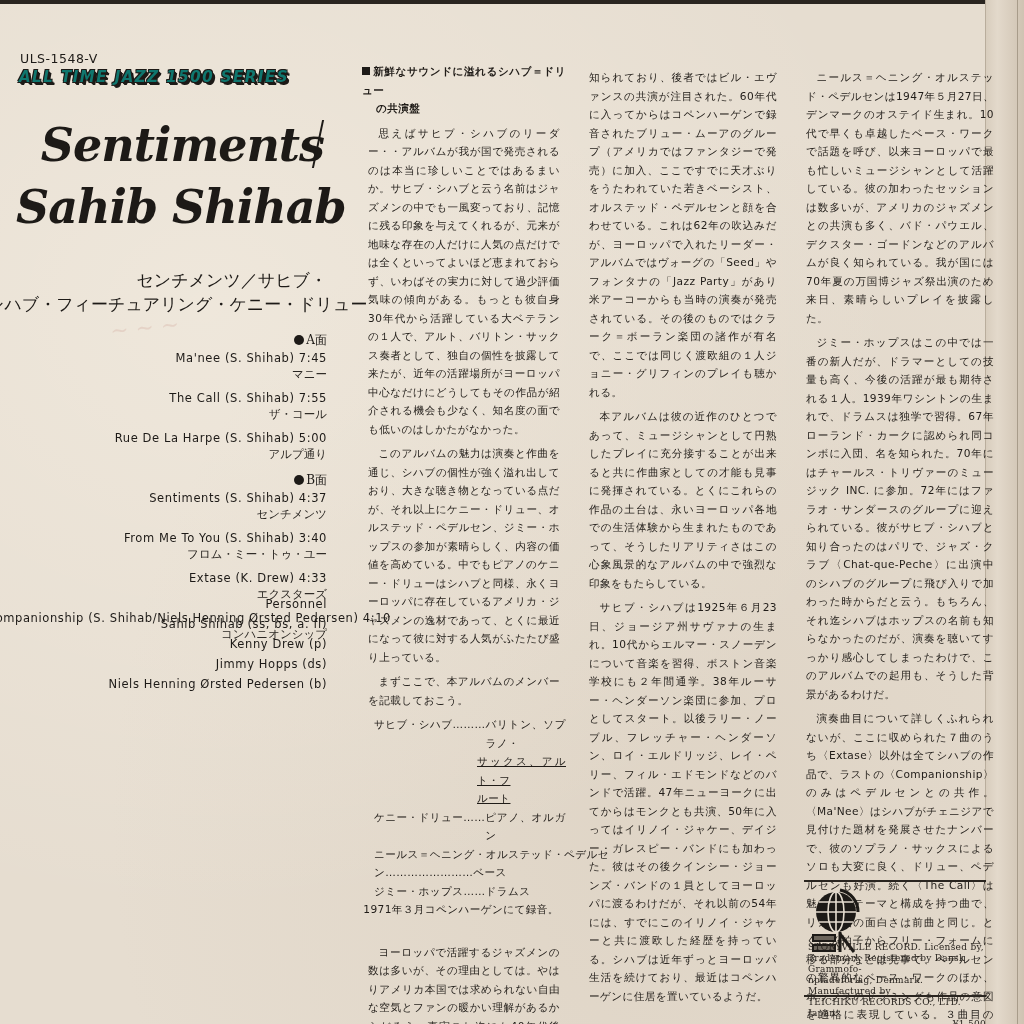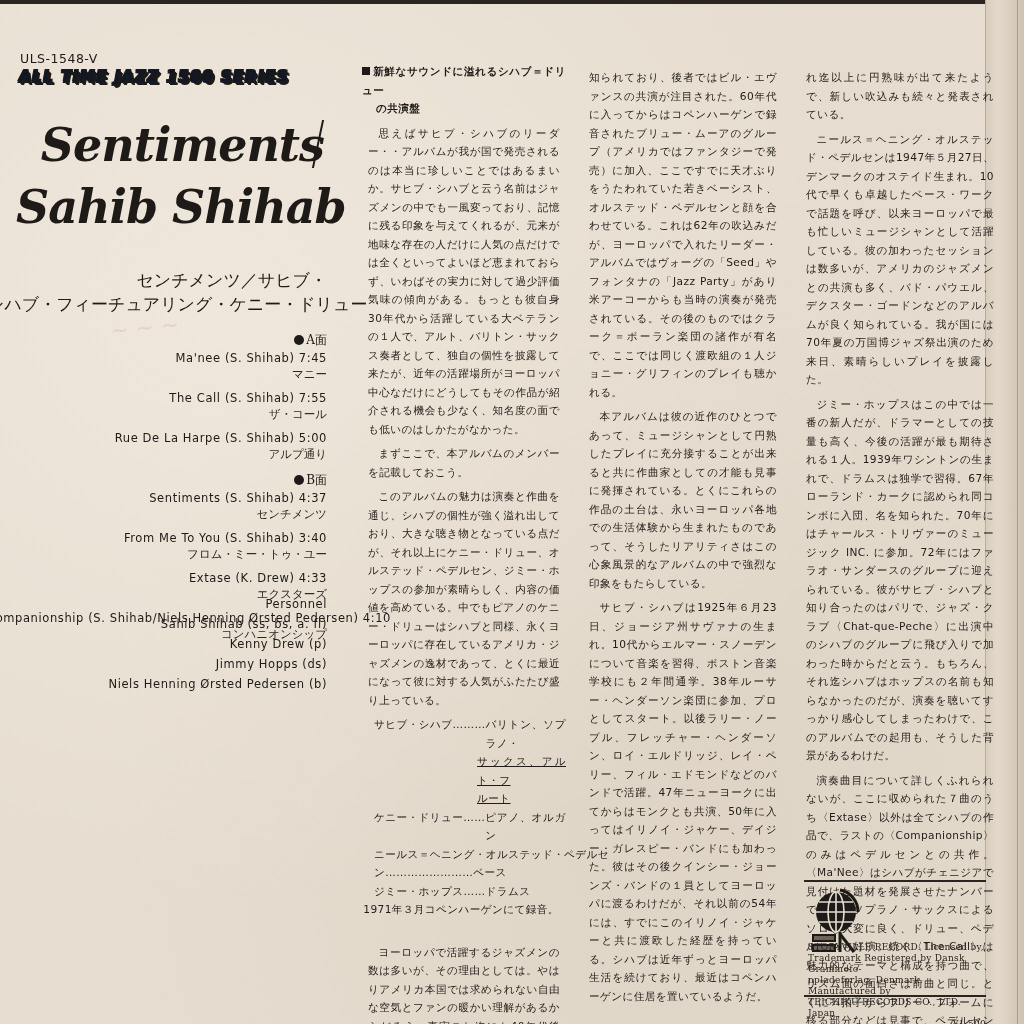--- a/index.html
+++ b/index.html
@@ -14,21 +14,21 @@
   }
   .edge-top { position: absolute; left: 0; top: 0; width: 1024px; height: 4px; background: #2a2520; }
   .edge-right { position: absolute; right: 0; top: 0; width: 38px; height: 1024px;
     background: linear-gradient(to right, #d8cdbd 0%, #e3d9cb 30%, #cfc3b2 100%);
     border-left: 1px solid #b9ad9c; }
   .edge-right-inner { position: absolute; right: 6px; top: 0; width: 1px; height: 1024px; background: #a89c8a; }
 
   
   .catalog { position: absolute; left: 20px; top: 51px; font-family: "DejaVu Sans", sans-serif; font-size: 12.5px; letter-spacing: 0.5px; }
   .series { position: absolute; left: 19px; top: 68px; font-family: "DejaVu Sans", sans-serif; font-weight: bold; font-style: italic;
-    font-size: 15px; letter-spacing: 1.5px; color: #0f172a;
+    font-size: 15px; letter-spacing: 1.5px; color: #0f766e;
     text-shadow: 1px 1px 0 #1d1a17, -1px -1px 0 #1d1a17, 1px -1px 0 #1d1a17, -1px 1px 0 #1d1a17, 2px 2px 0 #1d1a17, 3px 3px 0 #1d1a17; }
   .title1 { position: absolute; right: 700px; top: 118px; font-family: "DejaVu Serif", serif; font-weight: bold; font-style: italic; font-size: 46px; letter-spacing: -1px; white-space: nowrap; }
   .title-slash { position: absolute; left: 317px; top: 120px; width: 2px; height: 48px; background: #1d1a17; transform: skewX(-12deg); }
   .title2 { position: absolute; left: 16px; top: 180px; font-family: "DejaVu Serif", serif; font-weight: bold; font-style: italic; font-size: 46px; letter-spacing: -1px; white-space: nowrap; }
 
   .jp-title { position: absolute; right: 697px; width: 340px; text-align: right; font-size: 17px; line-height: 24px; white-space: nowrap; }
   .jp-title.l1 { top: 268px; }
   .jp-title.l2 { top: 292px; }
 
   .tracklist { position: absolute; right: 697px; top: 330px; width: 340px; text-align: right; font-size: 11.5px; }
@@ -127,22 +127,22 @@
   <div>Sahib Shihab (ss, bs, a. fl)</div>
   <div>Kenny Drew (p)</div>
   <div>Jimmy Hopps (ds)</div>
   <div>Niels Henning Ørsted Pedersen (b)</div>
 </div>
 
 <div class="col c1">
   <div class="heading"><span class="sq"></span><span>新鮮なサウンドに溢れるシハブ＝ドリュー</span></div>
   <div class="heading2">の共演盤</div>
   <p>思えばサヒブ・シハブのリーダー・・アルバムが我が国で発売されるのは本当に珍しいことではあるまいか。サヒブ・シハブと云う名前はジャズメンの中でも一風変っており、記憶に残る印象を与えてくれるが、元来が地味な存在の人だけに人気の点だけでは全くといってよいほど恵まれておらず、いわばその実力に対して過少評価気味の傾向がある。もっとも彼自身30年代から活躍している大ベテランの１人で、アルト、バリトン・サックス奏者として、独自の個性を披露して来たが、近年の活躍場所がヨーロッパ中心なだけにどうしてもその作品が紹介される機会も少なく、知名度の面でも低いのはしかたがなかった。</p>
+  <p>このアルバムの魅力は演奏と作曲を通じ、シハブの個性が強く溢れ出しており、大きな聴き物となっている点だが、それ以上にケニー・ドリュー、オルステッド・ペデルセン、ジミー・ホップスの参加が素晴らしく、内容の価値を高めている。中でもピアノのケニー・ドリューはシハブと同様、永くヨーロッパに存在しているアメリカ・ジャズメンの逸材であって、とくに最近になって彼に対する人気がふたたび盛り上っている。</p>
   <p>まずここで、本アルバムのメンバーを記載しておこう。</p>
-  <p>このアルバムの魅力は演奏と作曲を通じ、シハブの個性が強く溢れ出しており、大きな聴き物となっている点だが、それ以上にケニー・ドリュー、オルステッド・ペデルセン、ジミー・ホップスの参加が素晴らしく、内容の価値を高めている。中でもピアノのケニー・ドリューはシハブと同様、永くヨーロッパに存在しているアメリカ・ジャズメンの逸材であって、とくに最近になって彼に対する人気がふたたび盛り上っている。</p>
   <div class="member">
       <span class="n">サヒブ・シハブ………</span>
       <span class="i">バリトン、ソプラノ・</span>
     </div>
   <div class="member-cont">サックス、アルト・フ</div>
   <div class="member-cont">ルート</div>
   <div class="member">
       <span class="n">ケニー・ドリュー……</span>
       <span class="i">ピアノ、オルガン</span>
     </div>
@@ -164,21 +164,20 @@
 </div>
 
 <div class="col c2">
   <p class="noindent">知られており、後者ではビル・エヴァンスの共演が注目された。60年代に入ってからはコペンハーゲンで録音されたブリュー・ムーアのグループ（アメリカではファンタジーで発売）に加入、ここですでに天才ぶりをうたわれていた若きベーシスト、オルステッド・ペデルセンと顔を合わせている。これは62年の吹込みだが、ヨーロッパで入れたリーダー・アルバムではヴォーグの「Seed」やフォンタナの「Jazz Party」があり米アーコーからも当時の演奏が発売されている。その後のものではクラーク＝ボーラン楽団の諸作が有名で、ここでは同じく渡欧組の１人ジョニー・グリフィンのプレイも聴かれる。</p>
   <p>本アルバムは彼の近作のひとつであって、ミュージシャンとして円熟したプレイに充分接することが出来ると共に作曲家としての才能も見事に発揮されている。とくにこれらの作品の土台は、永いヨーロッパ各地での生活体験から生まれたものであって、そうしたリアリティさはこの心象風景的なアルバムの中で強烈な印象をもたらしている。</p>
   <p>サヒブ・シハブは1925年６月23日、ジョージア州サヴァナの生まれ。10代からエルマー・スノーデンについて音楽を習得、ボストン音楽学校にも２年間通学。38年ルーサー・ヘンダーソン楽団に参加、プロとしてスタート。以後ラリー・ノーブル、フレッチャー・ヘンダーソン、ロイ・エルドリッジ、レイ・ペリー、フィル・エドモンドなどのバンドで活躍。47年ニューヨークに出てからはモンクとも共演、50年に入ってはイリノイ・ジャケー、デイジー・ガレスピー・バンドにも加わった。彼はその後クインシー・ジョーンズ・バンドの１員としてヨーロッパに渡るわけだが、それ以前の54年には、すでにこのイリノイ・ジャケーと共に渡欧した経歴を持っている。シハブは近年ずっとヨーロッパ生活を続けており、最近はコペンハーゲンに住居を置いているようだ。</p>
 
 </div>
 
 <div class="col c3">
-  <p class="noindent">れ迄以上に円熟味が出て来たようで、新しい吹込みも続々と発表されている。</p>
   <p>ニールス＝ヘニング・オルステッド・ペデルセンは1947年５月27日、デンマークのオステイド生まれ。10代で早くも卓越したベース・ワークで話題を呼び、以来ヨーロッパで最も忙しいミュージシャンとして活躍している。彼の加わったセッションは数多いが、アメリカのジャズメンとの共演も多く、バド・パウエル、デクスター・ゴードンなどのアルバムが良く知られている。我が国には70年夏の万国博ジャズ祭出演のため来日、素晴らしいプレイを披露した。</p>
   <p>ジミー・ホップスはこの中では一番の新人だが、ドラマーとしての技量も高く、今後の活躍が最も期待される１人。1939年ワシントンの生まれで、ドラムスは独学で習得。67年ローランド・カークに認められ同コンボに入団、名を知られた。70年にはチャールス・トリヴァーのミュージック INC. に参加。72年にはファラオ・サンダースのグループに迎えられている。彼がサヒブ・シハブと知り合ったのはパリで、ジャズ・クラブ〈Chat-que-Peche〉に出演中のシハブのグループに飛び入りで加わった時からだと云う。もちろん、それ迄シハブはホップスの名前も知らなかったのだが、演奏を聴いてすっかり感心してしまったわけで、このアルバムでの起用も、そうした背景があるわけだ。</p>
   <p>演奏曲目について詳しくふれられないが、ここに収められた７曲のうち〈Extase〉以外は全てシハブの作品で、ラストの〈Companionship〉のみはペデルセンとの共作。〈Ma'Nee〉はシハブがチェニジアで見付けた題材を発展させたナンバーで、彼のソプラノ・サックスによるソロも大変に良く、ドリュー、ペデルセンも好演。続く〈The Call〉は魅力的なテーマと構成を持つ曲で、リズム面の面白さは前曲と同じ。とくに¾拍子からフリー・フォームに移る部分などは見事で、ペデルセンの驚異的なベース・ワークのほか、ホップスのドラミングも作品の意図を適格に表現している。３曲目の〈Rue De La Happe〉はパリの小さな通りの名を題材にした曲で、これも実に息の合った演奏。B面に入ってからの〈Sentiments〉では珍しくドリューのオルガンが弾かれるが、ここでもホップスのリズムが見事である。〈From Me To You〉はシハブのバリトン・サックスによるナンバー。これもなかなかに棄てがたい味のある演奏だ。次の〈Extase〉はドリューの作ったバラード。とくに彼のピアノ・ソロは美しいタッチに溢れ聴き手を魅了する。ラストの〈Companionship〉はシハブのアルト・フルートをフィチュアーしたナンバー。彼のフルートはエモーショナルな強さとリリカルな両面を持っており、大変に個性的だ。いずれにせよ、このアルバムはシハブの近況を知らせると共に、ジャズの魅力をダイレクトに私達に伝えてくれる１枚でもある。</p>
 
 </div>
 
 <div class="rule r1"></div>
 <div class="logo">
   <svg width="60" height="66" viewBox="0 0 60 66">
     <circle cx="26" cy="24" r="20" fill="#1d1a17"></circle>

